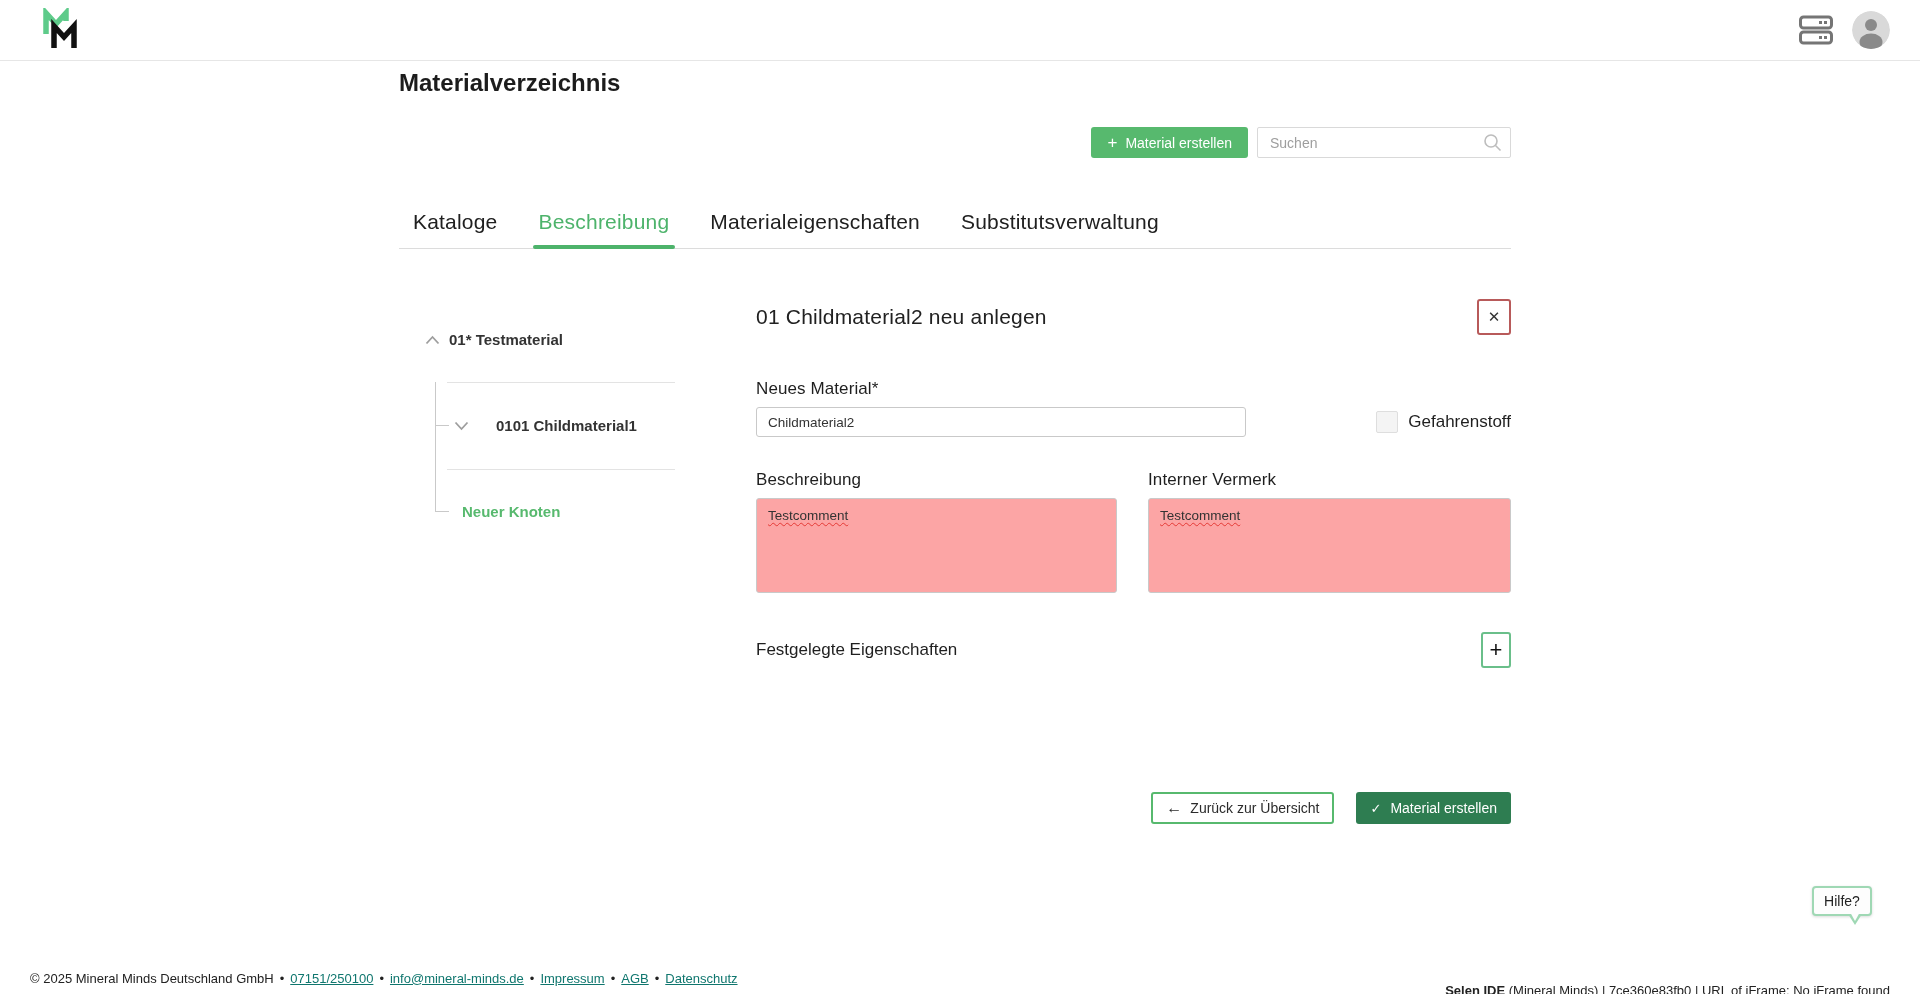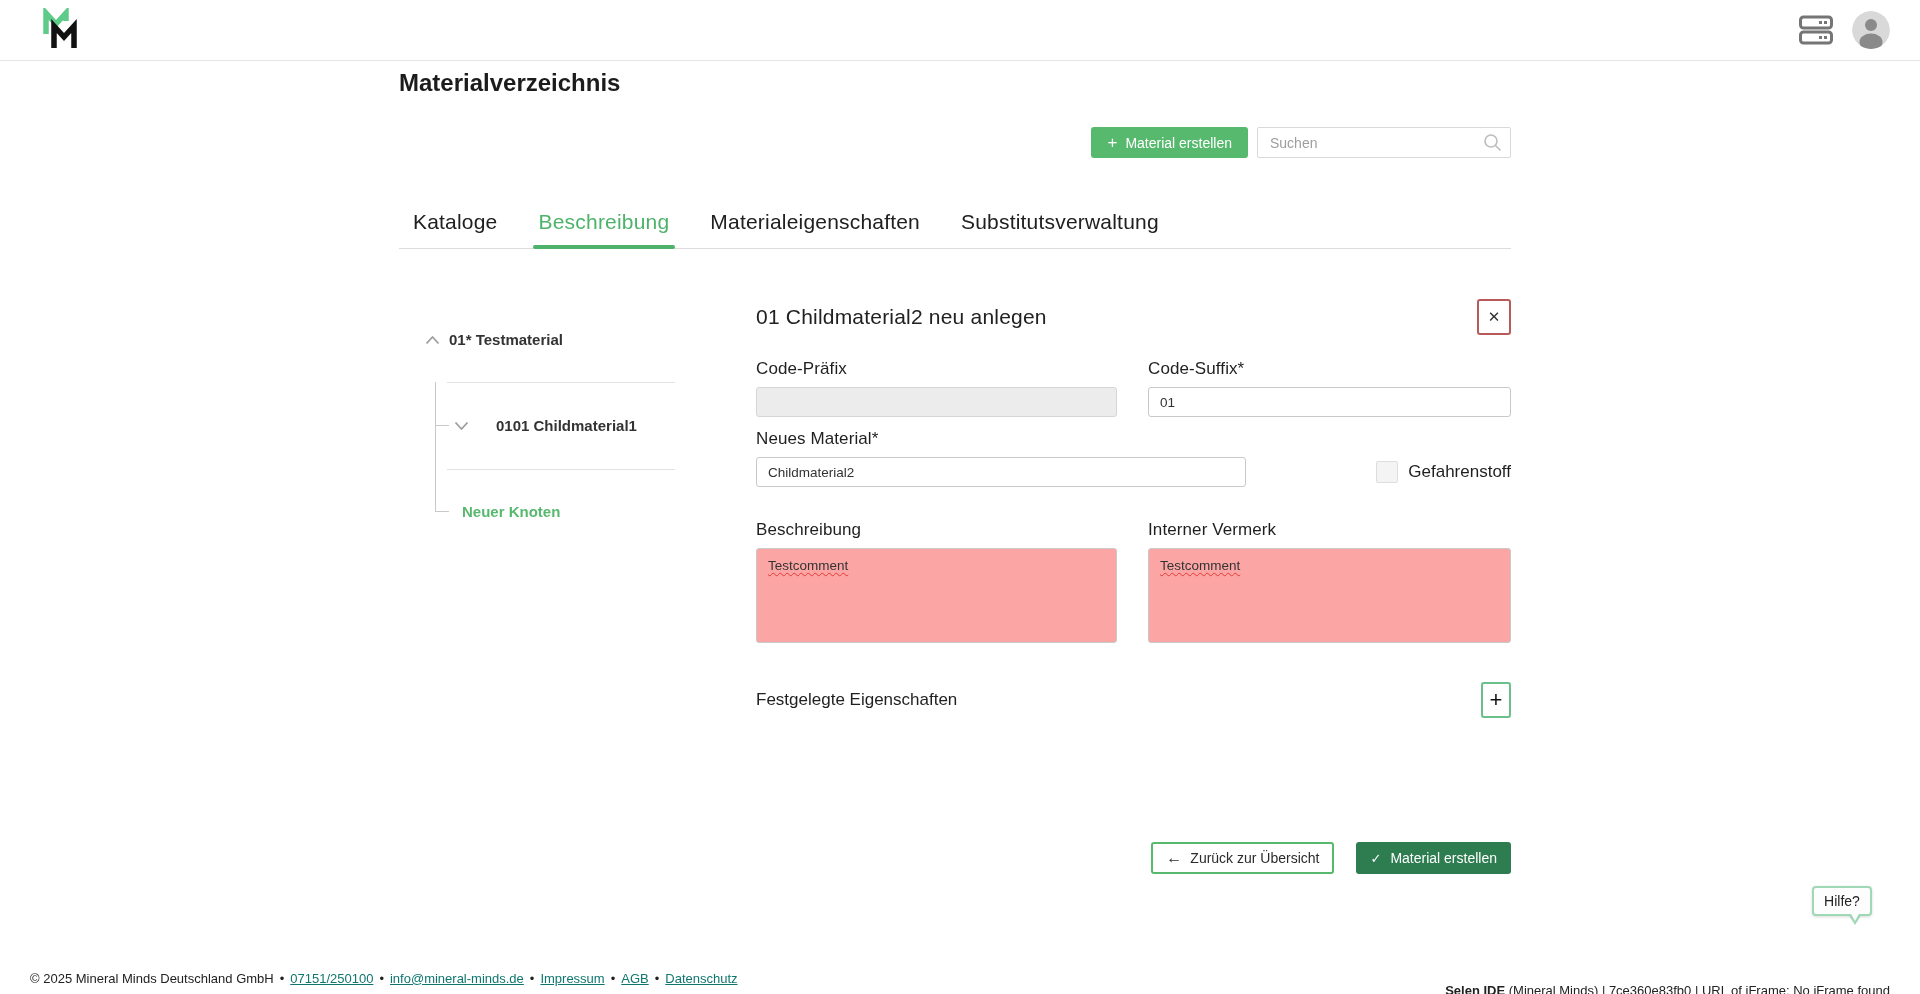--- a/index.html
+++ b/index.html
@@ -47,21 +47,21 @@
   .form-title { font-size:21px; color:#212121; letter-spacing:.2px; }
   .btn-close { width:34px; height:36px; background:#fff; border:2px solid #b85a5a; border-radius:3px; color:#333; font-size:15px; cursor:pointer; display:flex; align-items:center; justify-content:center; font-family:"Liberation Sans",sans-serif; }
 
   .grid-2 { display:flex; gap:31px; }
   .fcol { width:361px; }
   .fcol2 { width:363px; }
   label.flabel { display:block; font-size:17px; color:#1f1f1f; margin-bottom:8px; letter-spacing:.1px; }
   .finput { width:100%; height:30px; border:1px solid #c9c9c9; border-radius:3px; padding:0 11px; font-size:13.5px; color:#333; font-family:"Liberation Sans",sans-serif; background:#fff; }
   .finput:disabled { background:#ececec; border-color:#d6d6d6; }
   .row1 { margin-top:24px; }
-  .row2 { margin-top:12px; display:flex; align-items:flex-end; }
+  .row2 { margin-top:44px; display:flex; align-items:flex-end; }
   .row2 .material-wrap { width:508px; }
   .checkbox-wrap { display:flex; align-items:center; gap:10px; margin-left:130px; margin-bottom:4px; }
   .checkbox { width:22px; height:22px; background:#f4f4f4; border:1px solid #dedede; border-radius:2px; cursor:pointer; }
   .checkbox-label { font-size:17px; color:#1f1f1f; }
   .row3 { margin-top:33px; }
   .ftextarea { width:100%; height:95px; border:1px solid #c9c9c9; border-radius:3px; padding:9px 11px; font-size:13.5px; color:#333; background:#fca5a5; cursor:text; }
   .squiggle { text-decoration:underline; text-decoration-style:wavy; text-decoration-color:#e53935; text-decoration-thickness:1px; text-underline-offset:2px; }
 
   .props-row { margin-top:39px; display:flex; align-items:center; justify-content:space-between; }
   .props-label { font-size:17px; color:#1f1f1f; }
@@ -172,30 +172,20 @@
       </div>
 
       <div class="form-col">
         <div class="form-head">
           <div class="form-title">01 Childmaterial2 neu anlegen</div>
           <button class="btn-close">
             <span>✕</span>
           </button>
         </div>
 
-        <div class="grid-2 row1">
-          <div class="fcol">
-            <label class="flabel">Code-Präfix</label>
-            <input class="finput" disabled="" value="" style="">
-          </div>
-          <div class="fcol2">
-            <label class="flabel">Code-Suffix*</label>
-            <input class="finput" value="01" style="">
-          </div>
-        </div>
 
         <div class="row2">
           <div class="material-wrap">
             <label class="flabel">Neues Material*</label>
             <input class="finput" value="Childmaterial2" style="">
           </div>
           <div class="checkbox-wrap">
             <div class="checkbox"></div>
             <span class="checkbox-label">Gefahrenstoff</span>
           </div>

